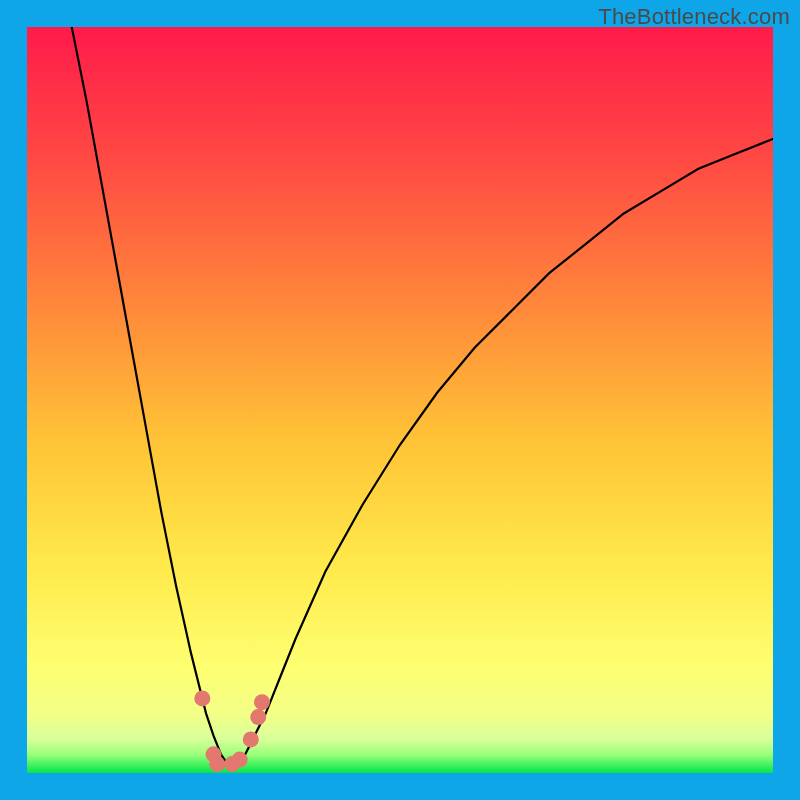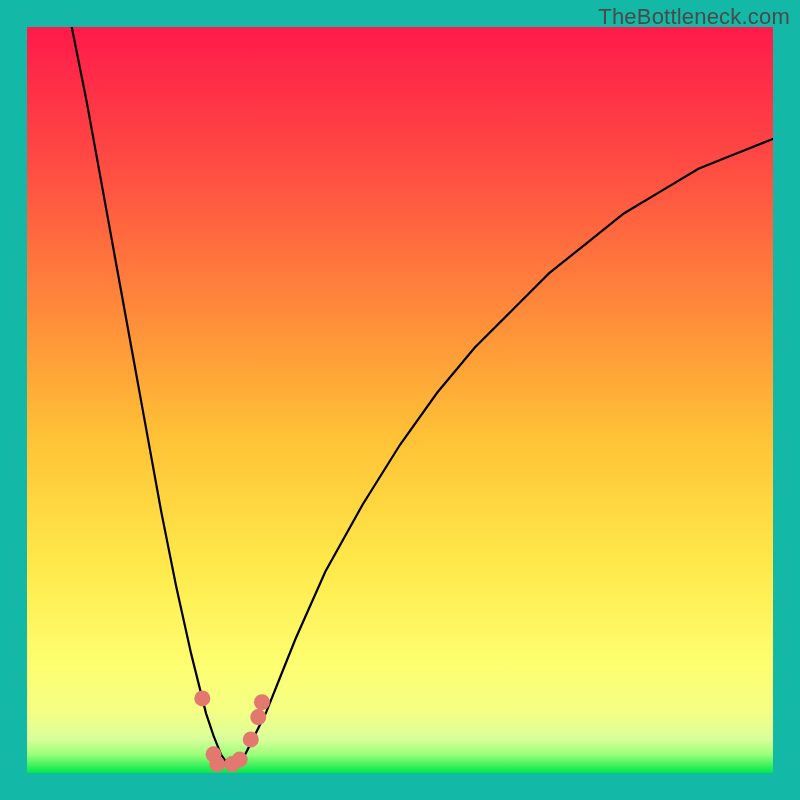--- a/index.html
+++ b/index.html
@@ -9,21 +9,21 @@
     height: 800px;
     overflow: hidden;
     background: #000;
     font-family: Arial, Helvetica, sans-serif;
   }
   .frame {
     position: absolute;
     top: 0; left: 0;
     width: 800px;
     height: 800px;
-    background: #14b8a6;
+    background: #0ea5e9;
   }
   .plot {
     position: absolute;
     top: 27px;
     left: 27px;
     width: 746px;
     height: 746px;
     overflow: hidden;
   }
   .watermark {

